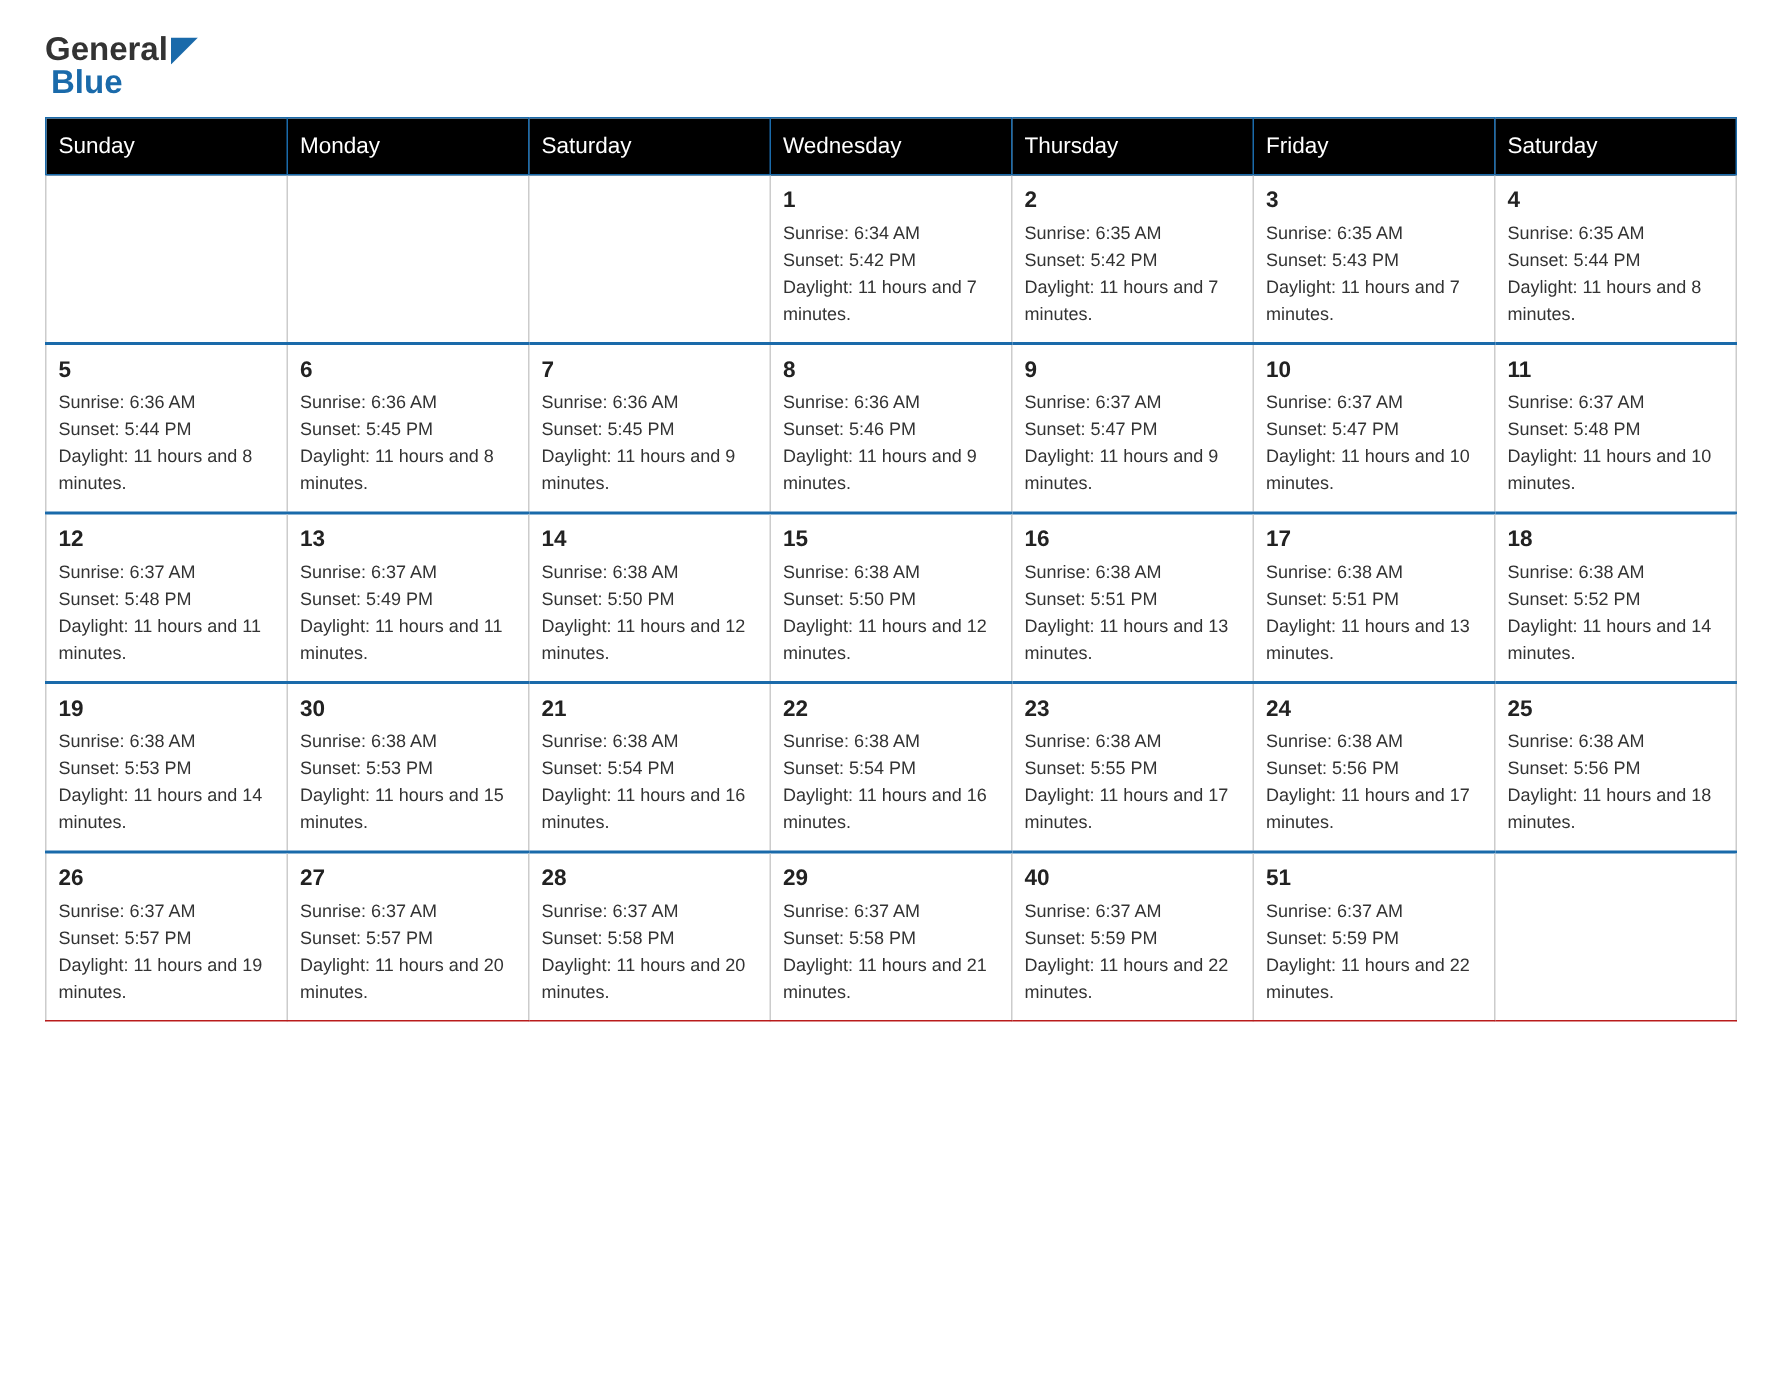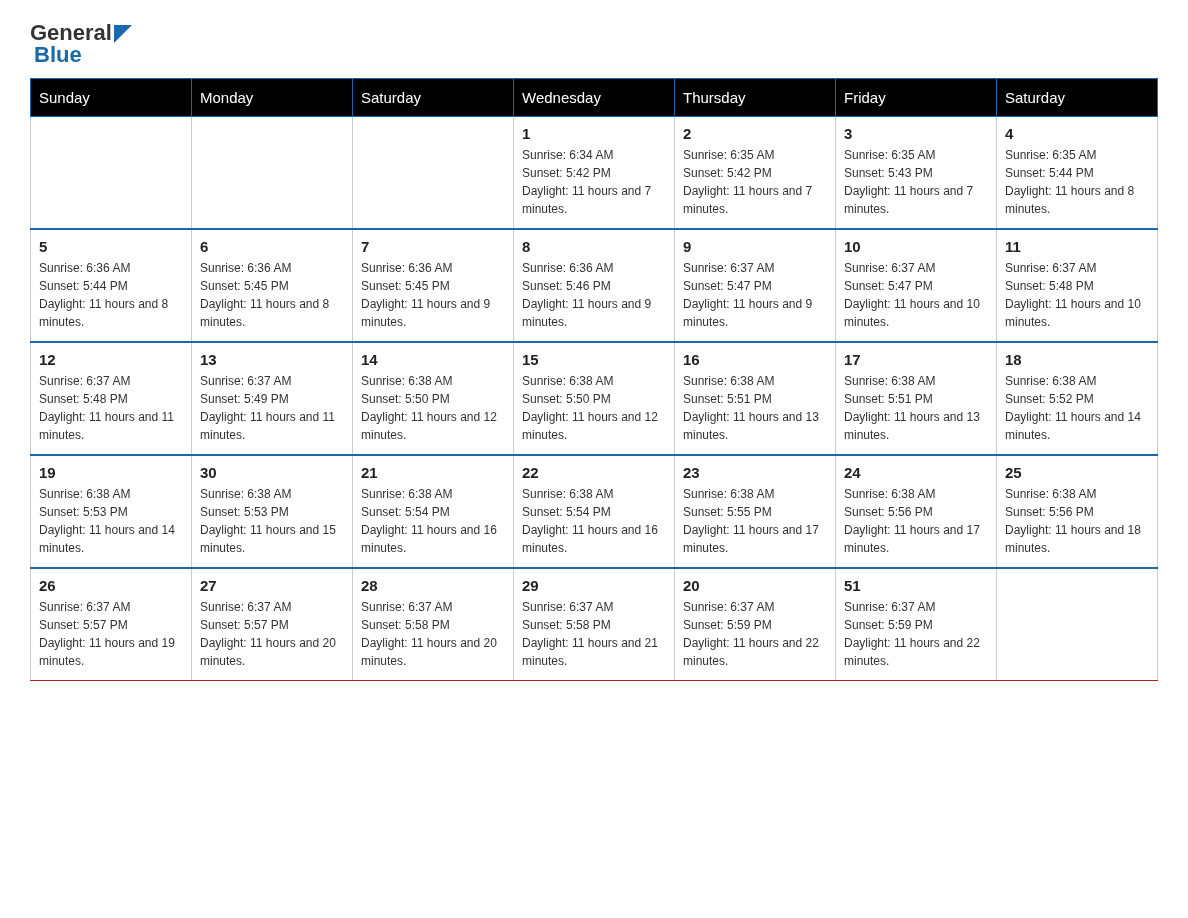--- a/index.html
+++ b/index.html
@@ -236,21 +236,21 @@
         </td>
         <td>
           <div class="day-number">28</div>
           <div class="day-info">Sunrise: 6:37 AM<br>Sunset: 5:58 PM<br>Daylight: 11 hours and 20 minutes.</div>
         </td>
         <td>
           <div class="day-number">29</div>
           <div class="day-info">Sunrise: 6:37 AM<br>Sunset: 5:58 PM<br>Daylight: 11 hours and 21 minutes.</div>
         </td>
         <td>
-          <div class="day-number">20</div>
+          <div class="day-number">40</div>
           <div class="day-info">Sunrise: 6:37 AM<br>Sunset: 5:59 PM<br>Daylight: 11 hours and 22 minutes.</div>
         </td>
         <td>
           <div class="day-number">51</div>
           <div class="day-info">Sunrise: 6:37 AM<br>Sunset: 5:59 PM<br>Daylight: 11 hours and 22 minutes.</div>
         </td>
         <td class="empty-cell"></td>
       </tr>
     </tbody>
 </table>

